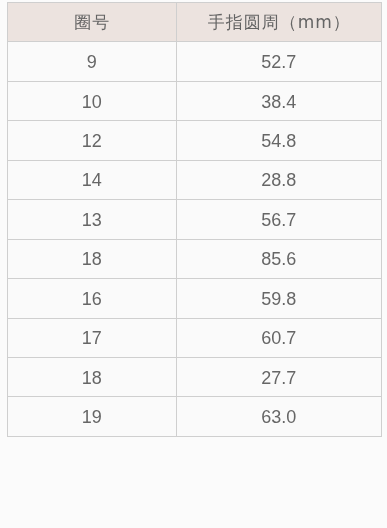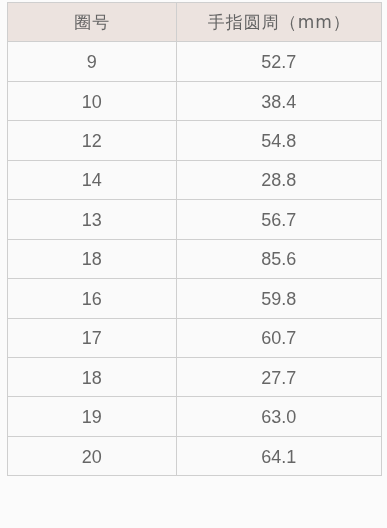--- a/index.html
+++ b/index.html
@@ -89,18 +89,14 @@
       <td class="cell"><span class="v">60.7</span></td>
     </tr>
     <tr>
       <td class="cell col-a"><span class="v">18</span></td>
       <td class="cell"><span class="v">27.7</span></td>
     </tr>
     <tr>
       <td class="cell col-a"><span class="v">19</span></td>
       <td class="cell"><span class="v">63.0</span></td>
     </tr>
-    <tr>
-      <td class="cell col-a"><span class="v">20</span></td>
-      <td class="cell"><span class="v">64.1</span></td>
-    </tr>
   </tbody>
 </table>
 
 </body></html>

